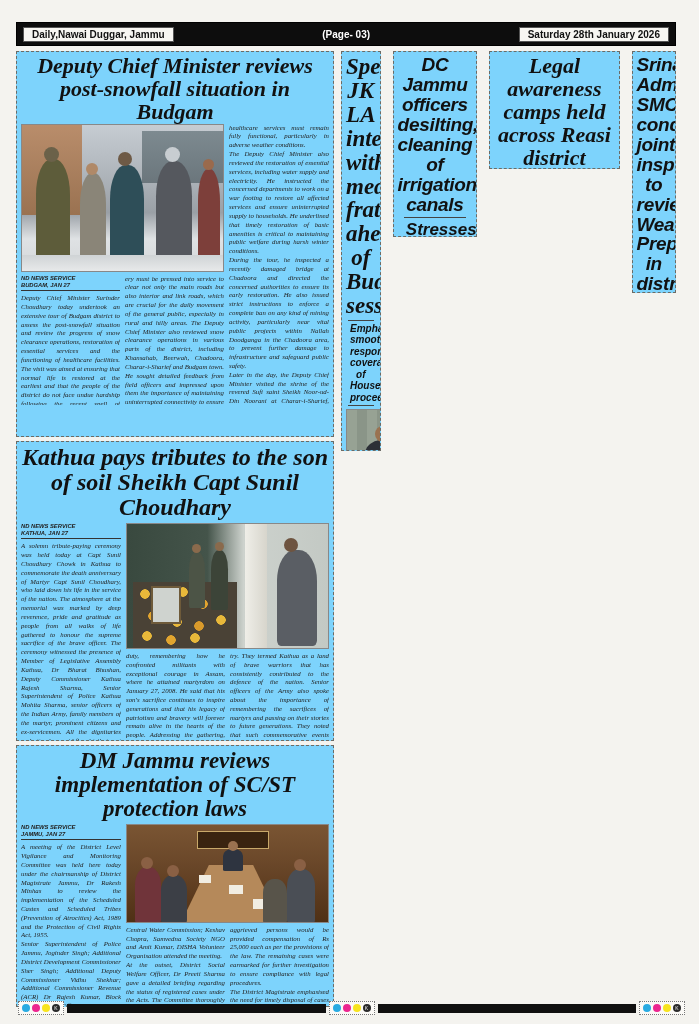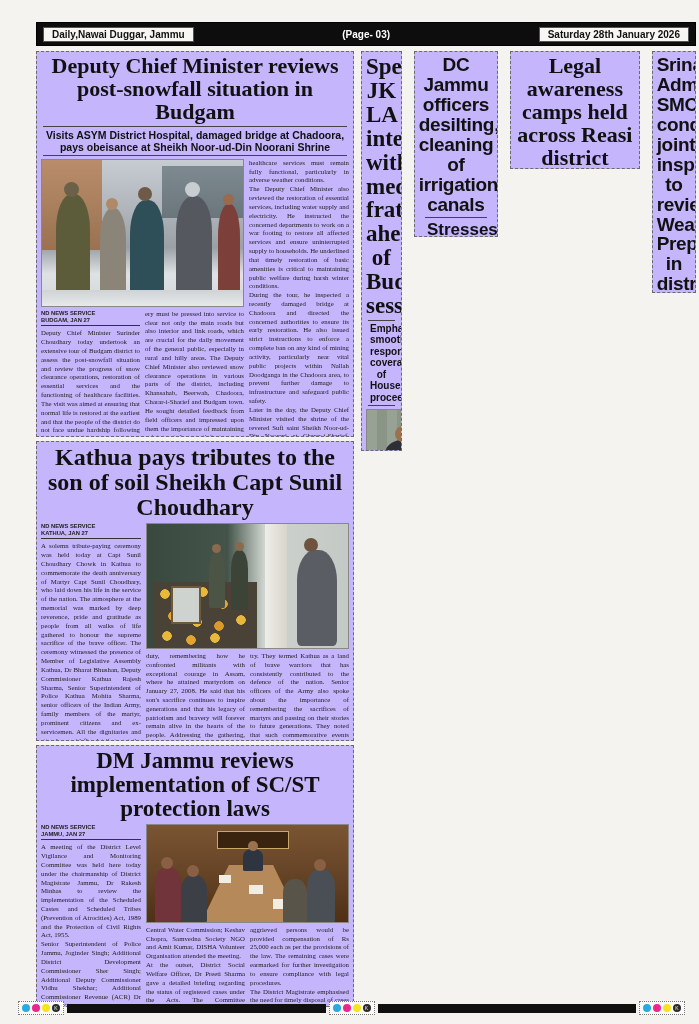--- a/index.html
+++ b/index.html
@@ -1,30 +1,30 @@
 <!DOCTYPE html>
 <html><head>
 <meta charset="utf-8">
 <style>
   html,body{margin:0;padding:0;background:#d9d8d4;}
   .sheet{position:relative;width:699px;height:1024px;background:#f4f3ef;margin:0 auto;
          font-family:"Liberation Serif",serif;color:#1a1a1a;overflow:hidden;
          box-shadow:0 0 6px rgba(0,0,0,.4);}
-  .inner{position:absolute;left:36px;top:22px;width:660px;}
+  .inner{position:absolute;left:16px;top:22px;width:660px;}
   
   .hdrbar{display:flex;align-items:center;justify-content:space-between;background:#0d0d0d;
           height:22px;padding:0 6px;border:1px solid #000;}
   .hdrbox{background:#f7f6f2;border:1px solid #555;font-family:"Liberation Sans",sans-serif;
           font-weight:bold;font-size:10px;padding:1px 8px;color:#111;}
   .hdrmid{color:#fff;font-family:"Liberation Sans",sans-serif;font-weight:bold;font-size:10px;}
   
   .mainrow{display:flex;gap:7px;margin-top:5px;}
   .colL{width:318px;display:flex;flex-direction:column;gap:4px;}
   .colR{width:335px;display:flex;gap:12px;}
-  .art{border:1px dashed #6b6b66;background:#c4b5fd;padding:3px 4px;overflow:hidden;box-sizing:border-box;}
+  .art{border:1px dashed #6b6b66;background:#7dd3fc;padding:3px 4px;overflow:hidden;box-sizing:border-box;font-style:italic;}
   .hl-serif{font-family:"Liberation Serif",serif;font-weight:bold;text-align:center;line-height:1.04;color:#111;}
   .hl-sans{font-family:"Liberation Sans",sans-serif;font-weight:bold;text-align:center;line-height:1.05;color:#111;letter-spacing:-.3px;}
   .sub{font-family:"Liberation Sans",sans-serif;font-weight:bold;text-align:center;
        border-top:1px solid #444;border-bottom:1px solid #444;margin:2px 2px 3px 2px;
        padding:2px 2px;font-size:10.5px;line-height:1.15;color:#111;}
   .byline{font-family:"Liberation Sans",sans-serif;font-weight:bold;font-size:5.8px;
           line-height:1.25;border-bottom:1px solid #333;margin-bottom:3px;padding-bottom:1px;color:#222;}
   .coltext{font-size:6.8px;line-height:1.3;text-align:justify;white-space:pre-line;color:#222;}
   .bodyrow{display:flex;gap:5px;}
   .cell{flex:1;min-width:0;overflow:hidden;}
@@ -52,21 +52,20 @@
       <span class="hdrmid">(Page- 03)</span>
       <span class="hdrbox">Saturday 28th January 2026</span>
     </div>
 
     <div class="mainrow">
 
       <div class="colL">
 
         <div class="art" style="height:386px">
           <div class="hl-serif" style="font-size:22px">Deputy Chief Minister reviews post-snowfall situation in Budgam</div>
-          <div class="sub">Visits ASYM District Hospital, damaged bridge at Chadoora, pays obeisance at Sheikh Noor-ud-Din Noorani Shrine</div>
           <div class="bodyrow" style="height:282px">
             <div class="stack" style="width:204px">
               <div class="photo" style="height:146px">
                 <div style="position:absolute;inset:0;background:linear-gradient(#c6ccd2 0%,#aeb4ba 35%,#9aa0a6 60%,#dfe2e4 78%,#d4d7d9 100%)"></div>
                 <div style="position:absolute;left:0;top:0;width:60px;height:90px;background:linear-gradient(#b98d6b,#9a7251)"></div>
                 <div style="position:absolute;left:120px;top:6px;width:84px;height:52px;background:linear-gradient(#7d8a90,#6b767c)"></div>
                 <div class="fg" style="left:14px;top:34px;width:34px;height:112px;background:#5d5c3a"></div>
                 <div class="hd" style="left:22px;top:22px;width:15px;height:15px;background:#6b6149"></div>
                 <div class="fg" style="left:58px;top:48px;width:26px;height:98px;background:#8a8578"></div>
                 <div class="hd" style="left:64px;top:38px;width:12px;height:12px;background:#b08968"></div>

